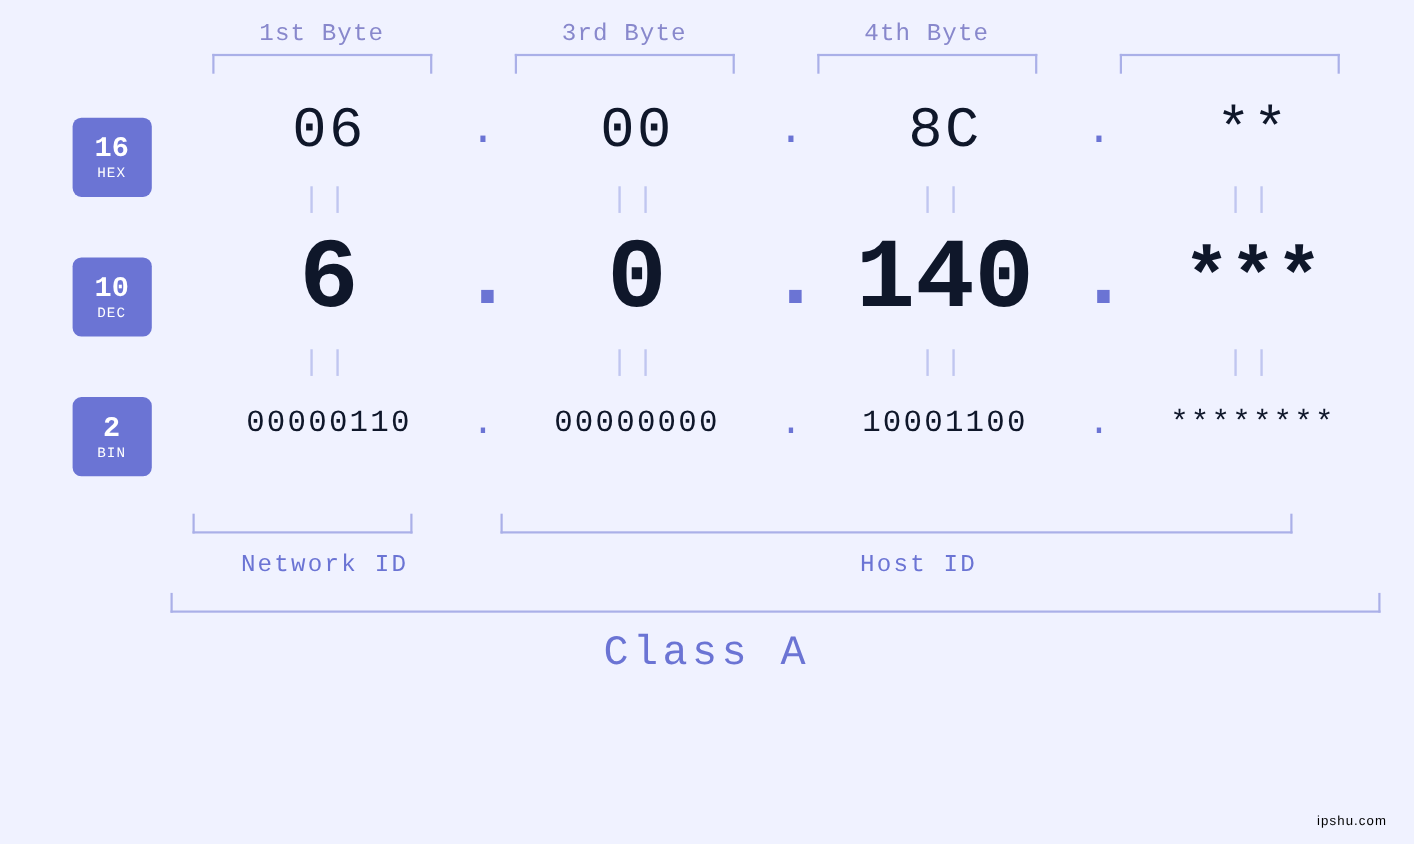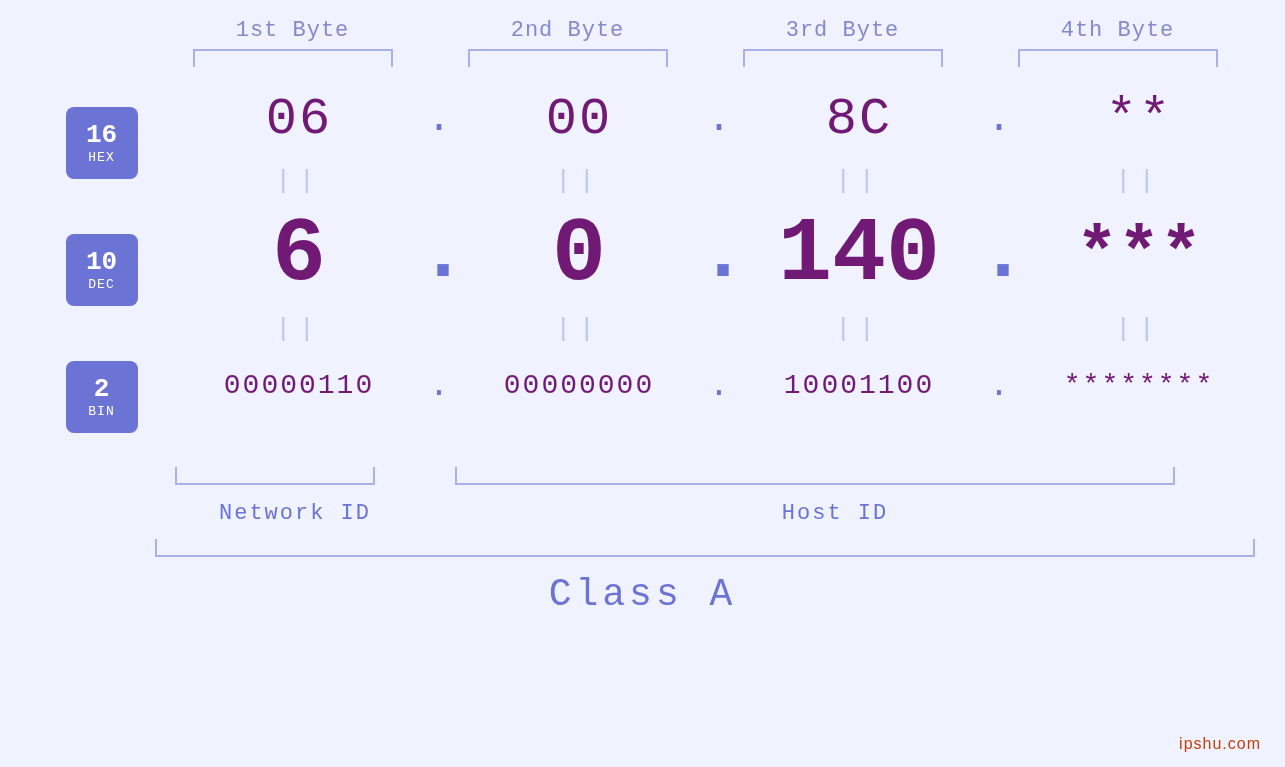--- a/index.html
+++ b/index.html
@@ -117,21 +117,21 @@
 
     
     .values-row {
       display: flex;
       flex-direction: row;
       align-items: center;
       height: 90px;
     }
 
     .val-text {
-      color: #701a75;
+      color: #0f172a;
       text-align: right;
     }
 
     .hex-val {
       font-size: 52px;
       letter-spacing: 2px;
     }
 
     .dec-val {
       font-size: 90px;
@@ -154,22 +154,22 @@
       color: #6b74d4;
       font-size: 38px;
       letter-spacing: 4px;
     }
 
     
     .watermark {
       position: absolute;
       bottom: 14px;
       right: 24px;
-      color: #c2410c;
-      font-size: 16px;
+      color: #000000;
+      font-size: 12px;
       font-family: Arial, sans-serif;
       letter-spacing: 1px;
     }
 
     .dot-inline {
       color: #6b74d4;
       text-align: center;
       width: 40px;
       flex-shrink: 0;
     }
@@ -203,23 +203,20 @@
 </head>
 <body>
 
 <div class="container">
 
   <div class="byte-headers">
     <div class="byte-col">
       <span class="byte-label">1st Byte</span>
     </div>
     <div class="byte-col">
-      <span class="byte-label">2nd Byte</span>
-    </div>
-    <div class="byte-col">
       <span class="byte-label">3rd Byte</span>
     </div>
     <div class="byte-col">
       <span class="byte-label">4th Byte</span>
     </div>
   </div>
 
   <div class="top-brackets">
     <div class="bracket-col">
       <div class="bracket-top"></div>

